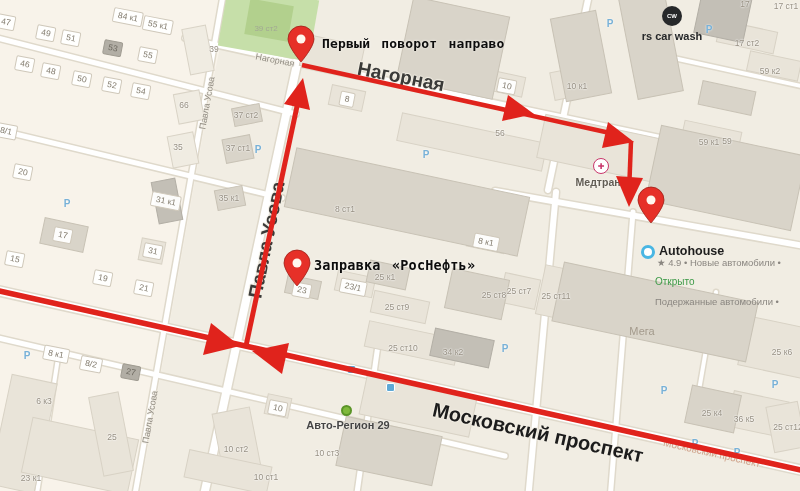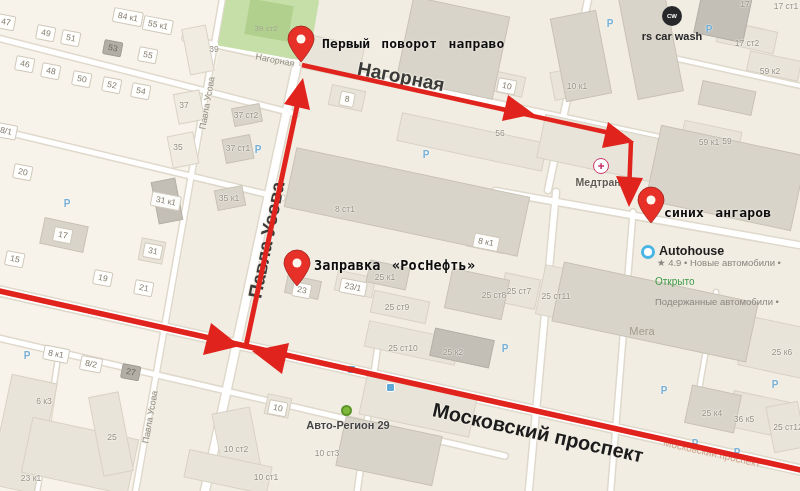--- a/index.html
+++ b/index.html
@@ -203,31 +203,31 @@
       <span class="badge house" style="left: 353px; top: 287px;">23/1</span>
       <span class="badge house" style="left: 486px; top: 242px;">8 к1</span>
       <span class="badge house" style="left: 278px; top: 408px;">10</span>
       <span class="badge plain" style="left: 44px; top: 401px;">6 к3</span>
       <span class="badge plain" style="left: 112px; top: 437px;">25</span>
       <span class="badge plain" style="left: 31px; top: 478px;">23 к1</span>
       <span class="badge plain" style="left: 229px; top: 198px;">35 к1</span>
       <span class="badge plain" style="left: 246px; top: 115px;">37 ст2</span>
       <span class="badge plain" style="left: 238px; top: 148px;">37 ст1</span>
       <span class="badge plain" style="left: 196px; top: 49px; margin-left: 18px;">39</span>
-      <span class="badge plain" style="left: 184px; top: 105px;">37</span>
+      <span class="badge plain" style="left: 184px; top: 105px;">66</span>
       <span class="badge plain" style="left: 178px; top: 147px;">35</span>
       <span class="badge plain" style="left: 500px; top: 133px;">56</span>
       <span class="badge plain" style="left: 345px; top: 209px;">8 ст1</span>
       <span class="badge plain" style="left: 385px; top: 277px;">25 к1</span>
       <span class="badge plain" style="left: 474px; top: 295px; margin-left: 20px;">25 ст8</span>
       <span class="badge plain" style="left: 519px; top: 291px;">25 ст7</span>
       <span class="badge plain" style="left: 556px; top: 296px;">25 ст11</span>
       <span class="badge plain" style="left: 397px; top: 307px;">25 ст9</span>
       <span class="badge plain" style="left: 403px; top: 348px;">25 ст10</span>
-      <span class="badge plain" style="left: 453px; top: 352px;">25 к2</span>
+      <span class="badge plain" style="left: 453px; top: 352px;">34 к2</span>
       <span class="badge plain" style="left: 236px; top: 449px;">10 ст2</span>
       <span class="badge plain" style="left: 266px; top: 477px;">10 ст1</span>
       <span class="badge plain" style="left: 327px; top: 453px;">10 ст3</span>
       <span class="badge plain" style="left: 712px; top: 413px;">25 к4</span>
       <span class="badge plain" style="left: 744px; top: 419px;">36 к5</span>
       <span class="badge plain" style="left: 788px; top: 427px;">25 ст12</span>
       <span class="badge plain" style="left: 782px; top: 352px;">25 к6</span>
       <span class="badge plain" style="left: 745px; top: 4px;">17</span>
       <span class="badge plain" style="left: 786px; top: 6px;">17 ст1</span>
       <span class="badge plain" style="left: 747px; top: 43px;">17 ст2</span>
@@ -276,15 +276,14 @@
         <path d="M13 36 C13 36 0 21 0 13 A13 13 0 1 1 26 13 C26 21 13 36 13 36 Z" fill="#e63028" stroke="#9e1d15" stroke-width="0.8"></path>
         <circle cx="13" cy="13" r="4.5" fill="#fff7ee"></circle>
       </g>
     </g>
   </svg>
 
   <div class="street" style="left:538px;top:433px;font-size:20px;color:#1c1c1c;transform:translate(-50%,-50%) rotate(12.5deg);">Московский проспект</div>
 
   <div class="annotation" style="left:322px;top:36px;">Первый поворот направо</div>
   <div class="annotation" style="left:314px;top:257px;font-size:13.5px;">Заправка «РосНефть»</div>
-  <div class="annotation" style="left:664px;top:205px;">синих ангаров</div>
 
 </div>
 
 </body></html>

